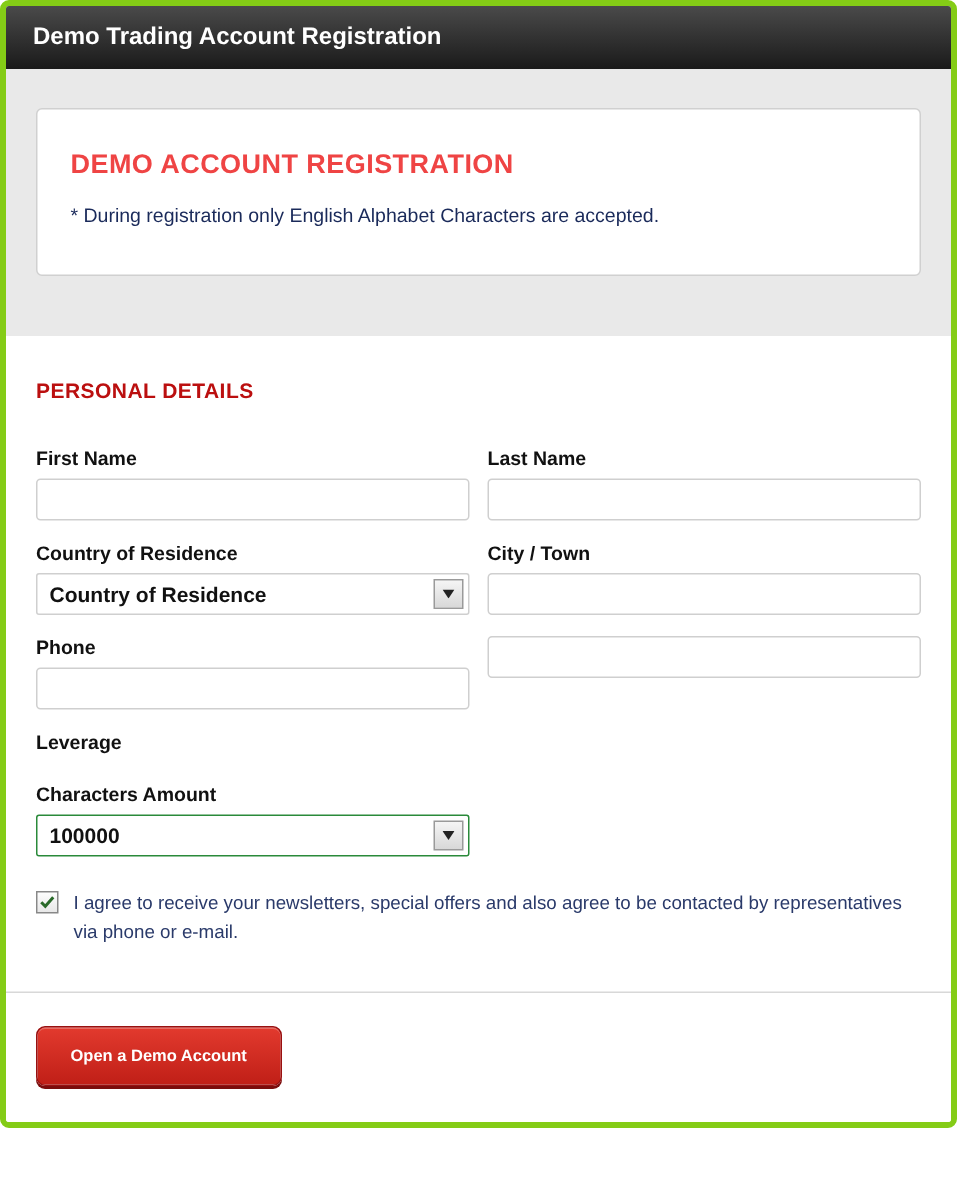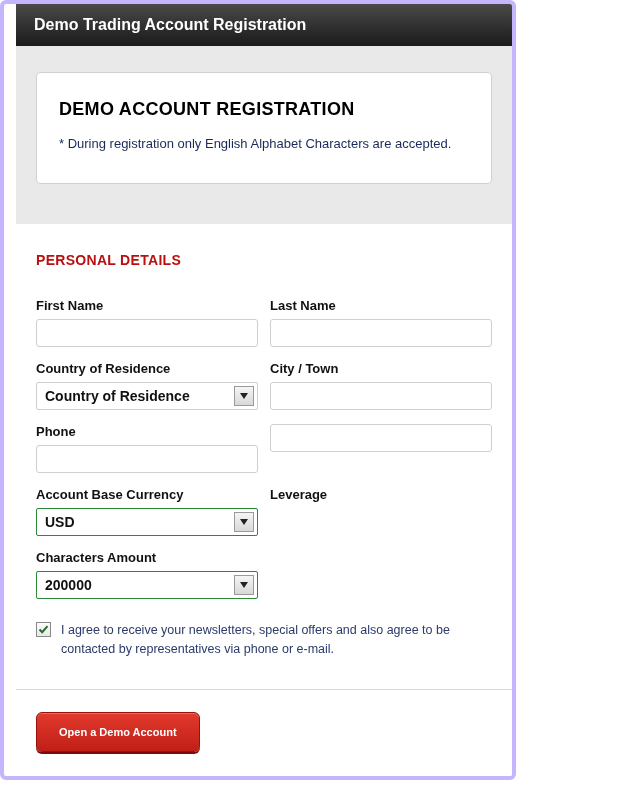--- a/index.html
+++ b/index.html
@@ -4,46 +4,45 @@
 <style>
   * { box-sizing: border-box; margin: 0; padding: 0; }
   body {
     font-family: Arial, Helvetica, sans-serif;
     background: #fff;
     width: 638px;
     height: 797px;
     overflow: hidden;
   }
   .window {
-    width: 516px;
-    border: 4px solid #c4b5fd;
+    width: 638px;
+    border: 4px solid #84cc16;
     border-radius: 6px;
     background: #fff;
     overflow: hidden;
-    padding-left: 12px;
   }
   .titlebar {
     background: linear-gradient(#4a4a4a, #1a1a1a);
     color: #fff;
     font-weight: bold;
     font-size: 16px;
     padding: 12px 18px;
   }
   .header-area {
     background: #e9e9e9;
     padding: 26px 20px 40px 20px;
   }
   .header-box {
     background: #fff;
     border: 1px solid #d0d0d0;
     border-radius: 4px;
     padding: 26px 22px 32px 22px;
   }
   .header-box h2 {
-    color: #000000;
+    color: #ef4444;
     font-size: 18px;
     font-weight: bold;
     letter-spacing: 0.3px;
     text-transform: uppercase;
     font-family: Arial Narrow, Arial, sans-serif;
     font-stretch: condensed;
     margin-bottom: 16px;
   }
   .header-box p {
     color: #1a2a5a;
@@ -210,47 +209,36 @@
         <label>Phone</label>
         <input class="text-input" type="text" value="" style="">
       </div>
       <div class="field">
         <input class="text-input" type="text" value="" style="">
       </div>
     </div>
 
     <div class="row">
       <div class="field">
-        <label>Account Base Currency</label>
+        <label>Leverage</label>
+      </div>
+    </div>
+
+    <div class="row">
+      <div class="field">
+        <label>Characters Amount</label>
         <div class="select-wrap green">
-          <span class="select-value">USD</span>
+          <span class="select-value">100000</span>
           <div class="select-btn">
             <svg width="8" height="6">
                 <polygon points="0,0 8,0 4,6" fill="#222"></polygon>
               </svg>
           </div>
         </div>
       </div>
-      <div class="field">
-        <label>Leverage</label>
-      </div>
-    </div>
-
-    <div class="row">
-      <div class="field">
-        <label>Characters Amount</label>
-        <div class="select-wrap green">
-          <span class="select-value">200000</span>
-          <div class="select-btn">
-            <svg width="8" height="6">
-                <polygon points="0,0 8,0 4,6" fill="#222"></polygon>
-              </svg>
-          </div>
-        </div>
-      </div>
       <div class="field"></div>
     </div>
 
     <div class="consent-row">
       <div class="checkbox">
         <svg width="11" height="11" viewBox="0 0 11 11">
             <polyline points="1.5,5.5 4.2,8.2 9.5,2.2" fill="none" stroke="#2a6a2a" stroke-width="2"></polyline>
           </svg>
       </div>
       <div class="consent-text">I agree to receive your newsletters, special offers and also agree to be contacted by representatives via phone or e-mail.</div>

